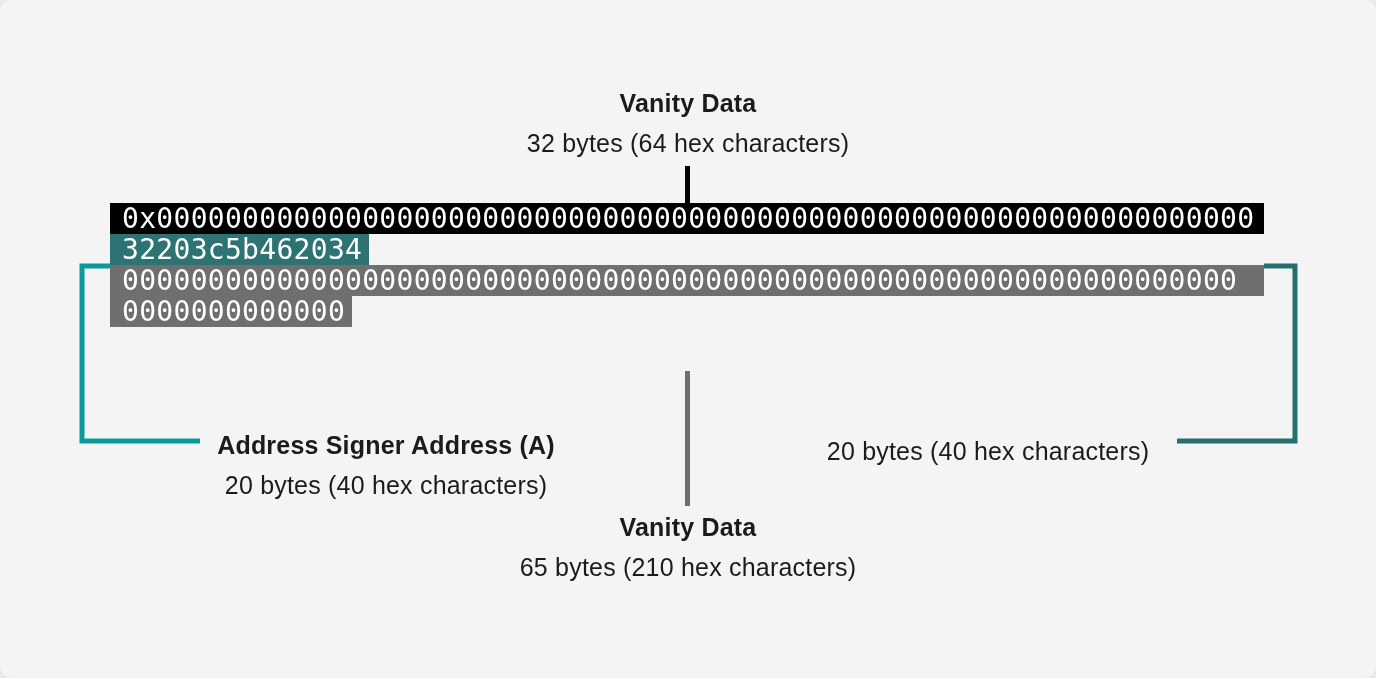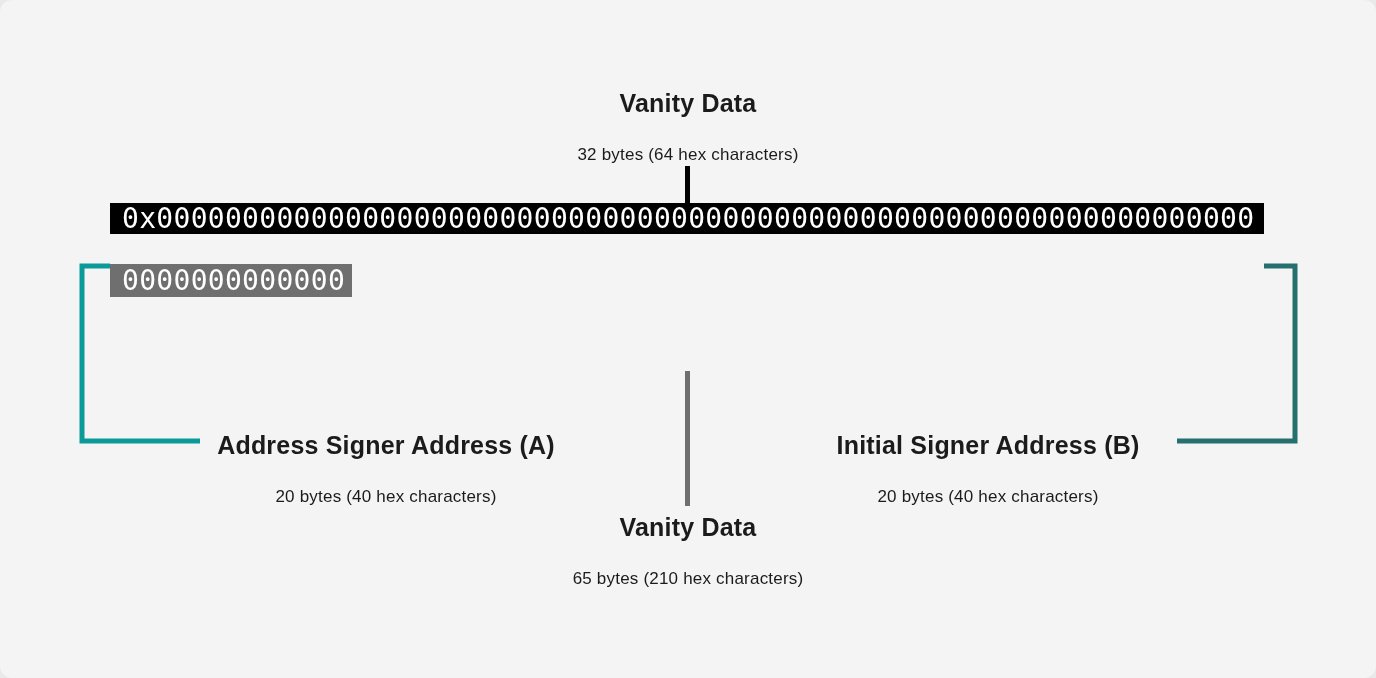--- a/index.html
+++ b/index.html
@@ -19,38 +19,38 @@
     text-align: center;
     color: var(--label_text, #1b1b1b);
   }
   .lbl-title {
     font-size: 25px;
     font-weight: 700;
     line-height: 34px;
     letter-spacing: 0.2px;
   }
   .lbl-sub {
-    font-size: 17px;
+    font-size: 25px;
     font-weight: 400;
     line-height: 34px;
-    margin-top: 18px;
+    margin-top: 6px;
     letter-spacing: 0.2px;
   }
   
   #hex-bar {
     position: absolute;
     left: 110px;
     top: 203px;
   }
   .hex-row {
     display: flex;
     width: 1154px;
     height: 31px;
   }
-  .hex-row.shrink { width: fit-content; align-items: center; }
+  .hex-row.shrink { width: fit-content; }
   .seg {
     display: flex;
     align-items: center;
     padding: 0 7px;
     white-space: nowrap;
     font-family: "DejaVu Sans Mono", monospace;
     font-size: 28px;
     letter-spacing: 0.3px;
     color: #ffffff;
   }
@@ -84,40 +84,43 @@
     <div class="lbl-sub">32 bytes (64 hex characters)</div>
   </div>
 
   <div class="v-line" id="top-connector"></div>
 
   <div id="hex-bar">
       <div class="hex-row">
         <span class="seg seg-row_black grow">0x0000000000000000000000000000000000000000000000000000000000000000</span>
       </div>
       <div class="hex-row">
+        <span class="seg seg-teal_dark">32203c5b462034</span>
+      </div>
+      <div class="hex-row">
+        <span class="seg seg-gray grow">00000000000000000000000000000000000000000000000000000000000000000</span>
       </div>
       <div class="hex-row shrink">
         <span class="seg seg-gray">0000000000000</span>
       </div>
     </div>
 
   <div class="v-line" id="bottom-connector"></div>
 
   <svg id="bracket-svg" width="1376" height="678">
     <polyline class="bracket-a" points="110,266 82,266 82,441 200,441"></polyline>
     <polyline class="bracket-b" points="1264,266 1295,266 1295,441 1177,441"></polyline>
   </svg>
 
   <div class="label-block" style="left:156px; top:428px;">
     <div class="lbl-title">Address Signer Address (A)</div>
     <div class="lbl-sub">20 bytes (40 hex characters)</div>
   </div>
 
   <div class="label-block" style="left:758px; top:428px;">
-    <div class="lbl-title">Initial Signer Address (B)</div>
     <div class="lbl-sub">20 bytes (40 hex characters)</div>
   </div>
 
   <div class="label-block" style="left:458px; top:510px;">
     <div class="lbl-title">Vanity Data</div>
     <div class="lbl-sub">65 bytes (210 hex characters)</div>
   </div>
 
 </div>
 

